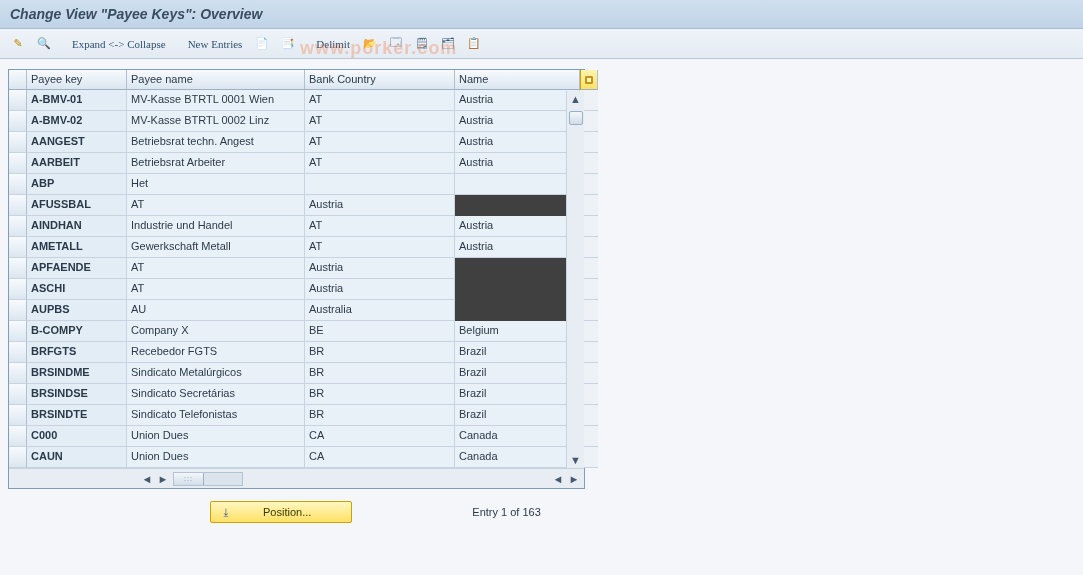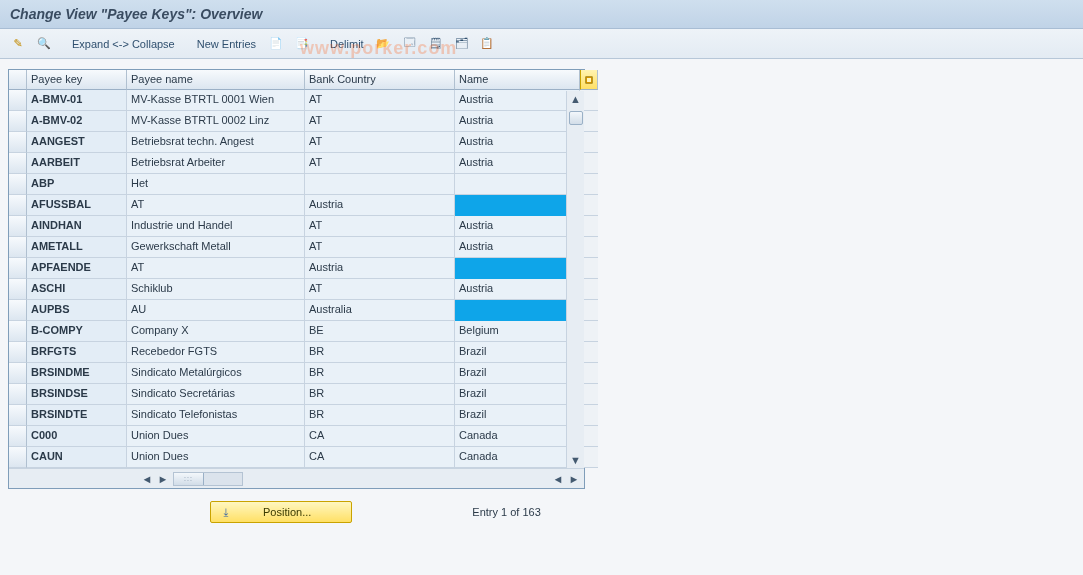--- a/index.html
+++ b/index.html
@@ -31,20 +31,21 @@
     height: 30px;
   }
   .toolbar .tb-btn, .toolbar .tb-label {
     display: inline-flex;
     align-items: center;
     justify-content: center;
     height: 20px;
     min-width: 20px;
     border-radius: 2px;
     color: #30506f;
+    font-family: Liberation Serif, serif;
   }
   .toolbar .tb-btn { cursor: pointer; }
   .toolbar .tb-text { padding: 0 4px; white-space: nowrap; }
   .toolbar .sep-small { width: 2px; }
 
   .glyph-save::before   { content: "✎"; color:#c28a00; }
   .glyph-glasses::before{ content: "🔍"; font-size:11px; }
   .glyph-copy::before   { content: "📄"; font-size:11px; }
   .glyph-copy2::before  { content: "📑"; font-size:11px; }
   .glyph-folder::before { content: "📂"; font-size:11px; }
@@ -62,21 +63,21 @@
     letter-spacing: 1px;
     pointer-events: none;
     text-align: center;
   }
 
   
   .table-frame {
     margin: 10px 8px 0 8px;
     border: 1px solid #7f9db9;
     width: 577px;
-    background: #0ea5e9;
+    background: #404040;
     position: relative;
   }
   .grid {
     display: grid;
     grid-template-columns: 18px 100px 178px 150px 125px 18px;
   }
   .hdr {
     background: linear-gradient(#f7fafd, #dce6f0);
     border-right: 1px solid #b0c0d0;
     border-bottom: 1px solid #9bb0c6;
@@ -287,21 +288,20 @@
       <div class="cell">AT</div>
       <div class="cell">Austria</div>
       <div class="scroll-gutter"></div>
       <div class="sel"></div>
       <div class="cell key">APFAENDE</div>
       <div class="cell">AT</div>
       <div class="cell">Austria</div>
       <div class="scroll-gutter"></div>
       <div class="sel"></div>
       <div class="cell key">ASCHI</div>
-      <div class="cell">Schiklub</div>
       <div class="cell">AT</div>
       <div class="cell">Austria</div>
       <div class="scroll-gutter"></div>
       <div class="sel"></div>
       <div class="cell key">AUPBS</div>
       <div class="cell">AU</div>
       <div class="cell">Australia</div>
       <div class="scroll-gutter"></div>
       <div class="sel"></div>
       <div class="cell key">B-COMPY</div>

